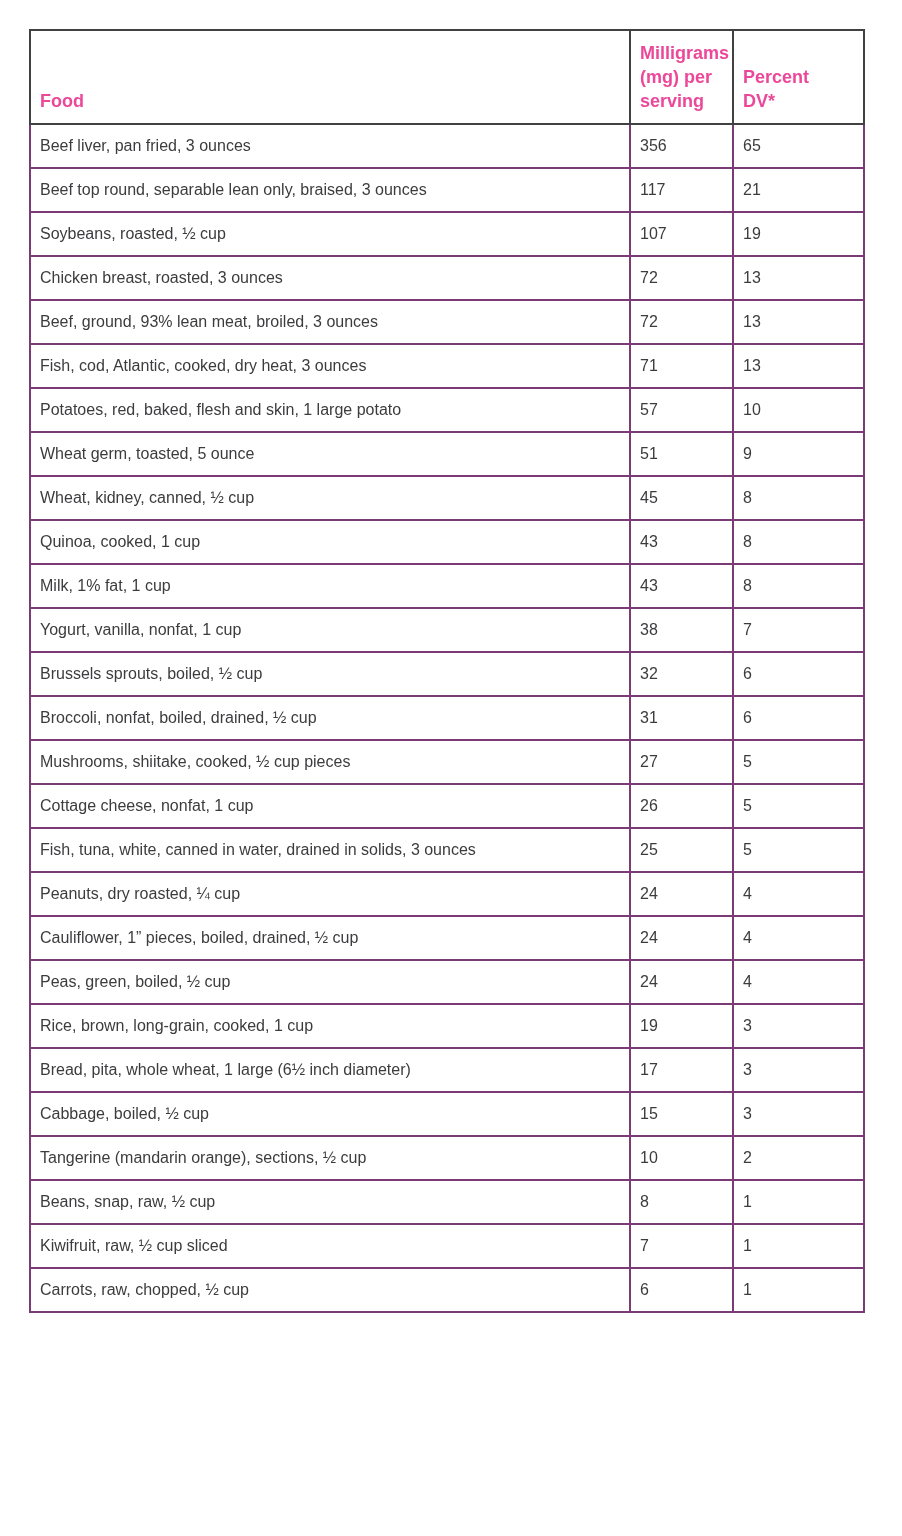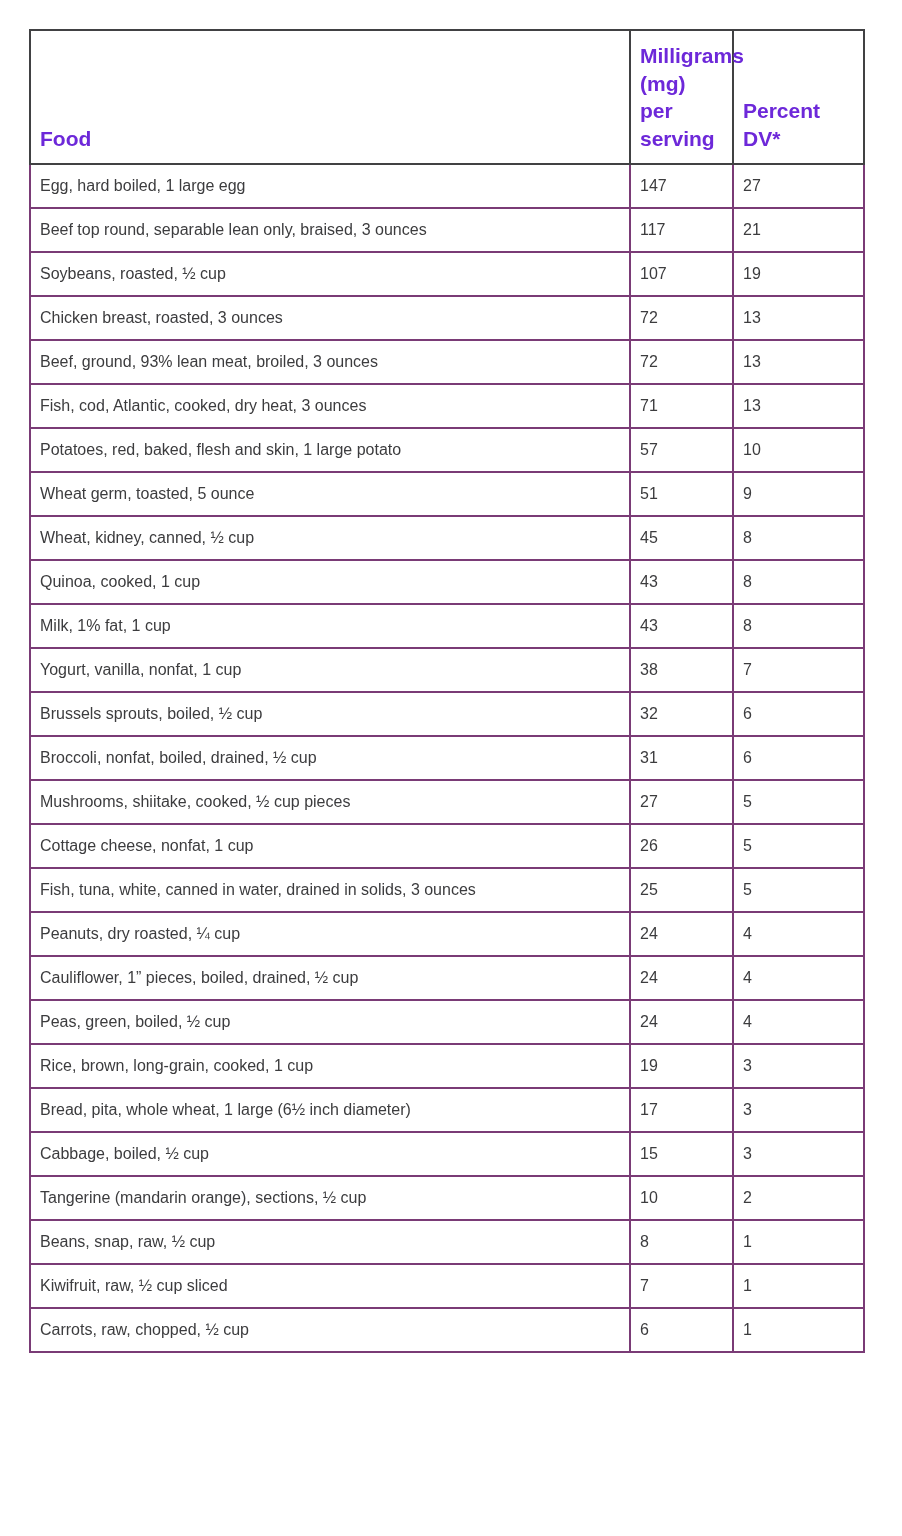--- a/index.html
+++ b/index.html
@@ -25,23 +25,23 @@
   }
   table.nutrient-table col.col-food { width: 600px; }
   table.nutrient-table col.col-mg   { width: 103px; }
   table.nutrient-table col.col-dv   { width: 131px; }
 
   thead th {
     border: 2px solid #414143;
     vertical-align: bottom;
     text-align: left;
     font-weight: bold;
-    font-size: 21px;
+    font-size: 18px;
     line-height: 1.32;
-    color: #6d28d9;
+    color: #ec4899;
     padding: 11px 12px 10px 9px;
     background: #ffffff;
   }
   thead th .hline {
     display: block;
   }
   tbody td {
     border: 2px solid #7a3b76;
     font-size: 16px;
     font-weight: normal;
@@ -75,23 +75,23 @@
           <span class="hline">serving</span>
         </th>
         <th>
           <span class="hline">Percent</span>
           <span class="hline">DV*</span>
         </th>
       </tr>
     </thead>
     <tbody>
         <tr>
-          <td>Egg, hard boiled, 1 large egg</td>
-          <td>147</td>
-          <td>27</td>
+          <td>Beef liver, pan fried, 3 ounces</td>
+          <td>356</td>
+          <td>65</td>
         </tr>
         <tr>
           <td>Beef top round, separable lean only, braised, 3 ounces</td>
           <td>117</td>
           <td>21</td>
         </tr>
         <tr>
           <td>Soybeans, roasted, ½ cup</td>
           <td>107</td>
           <td>19</td>

